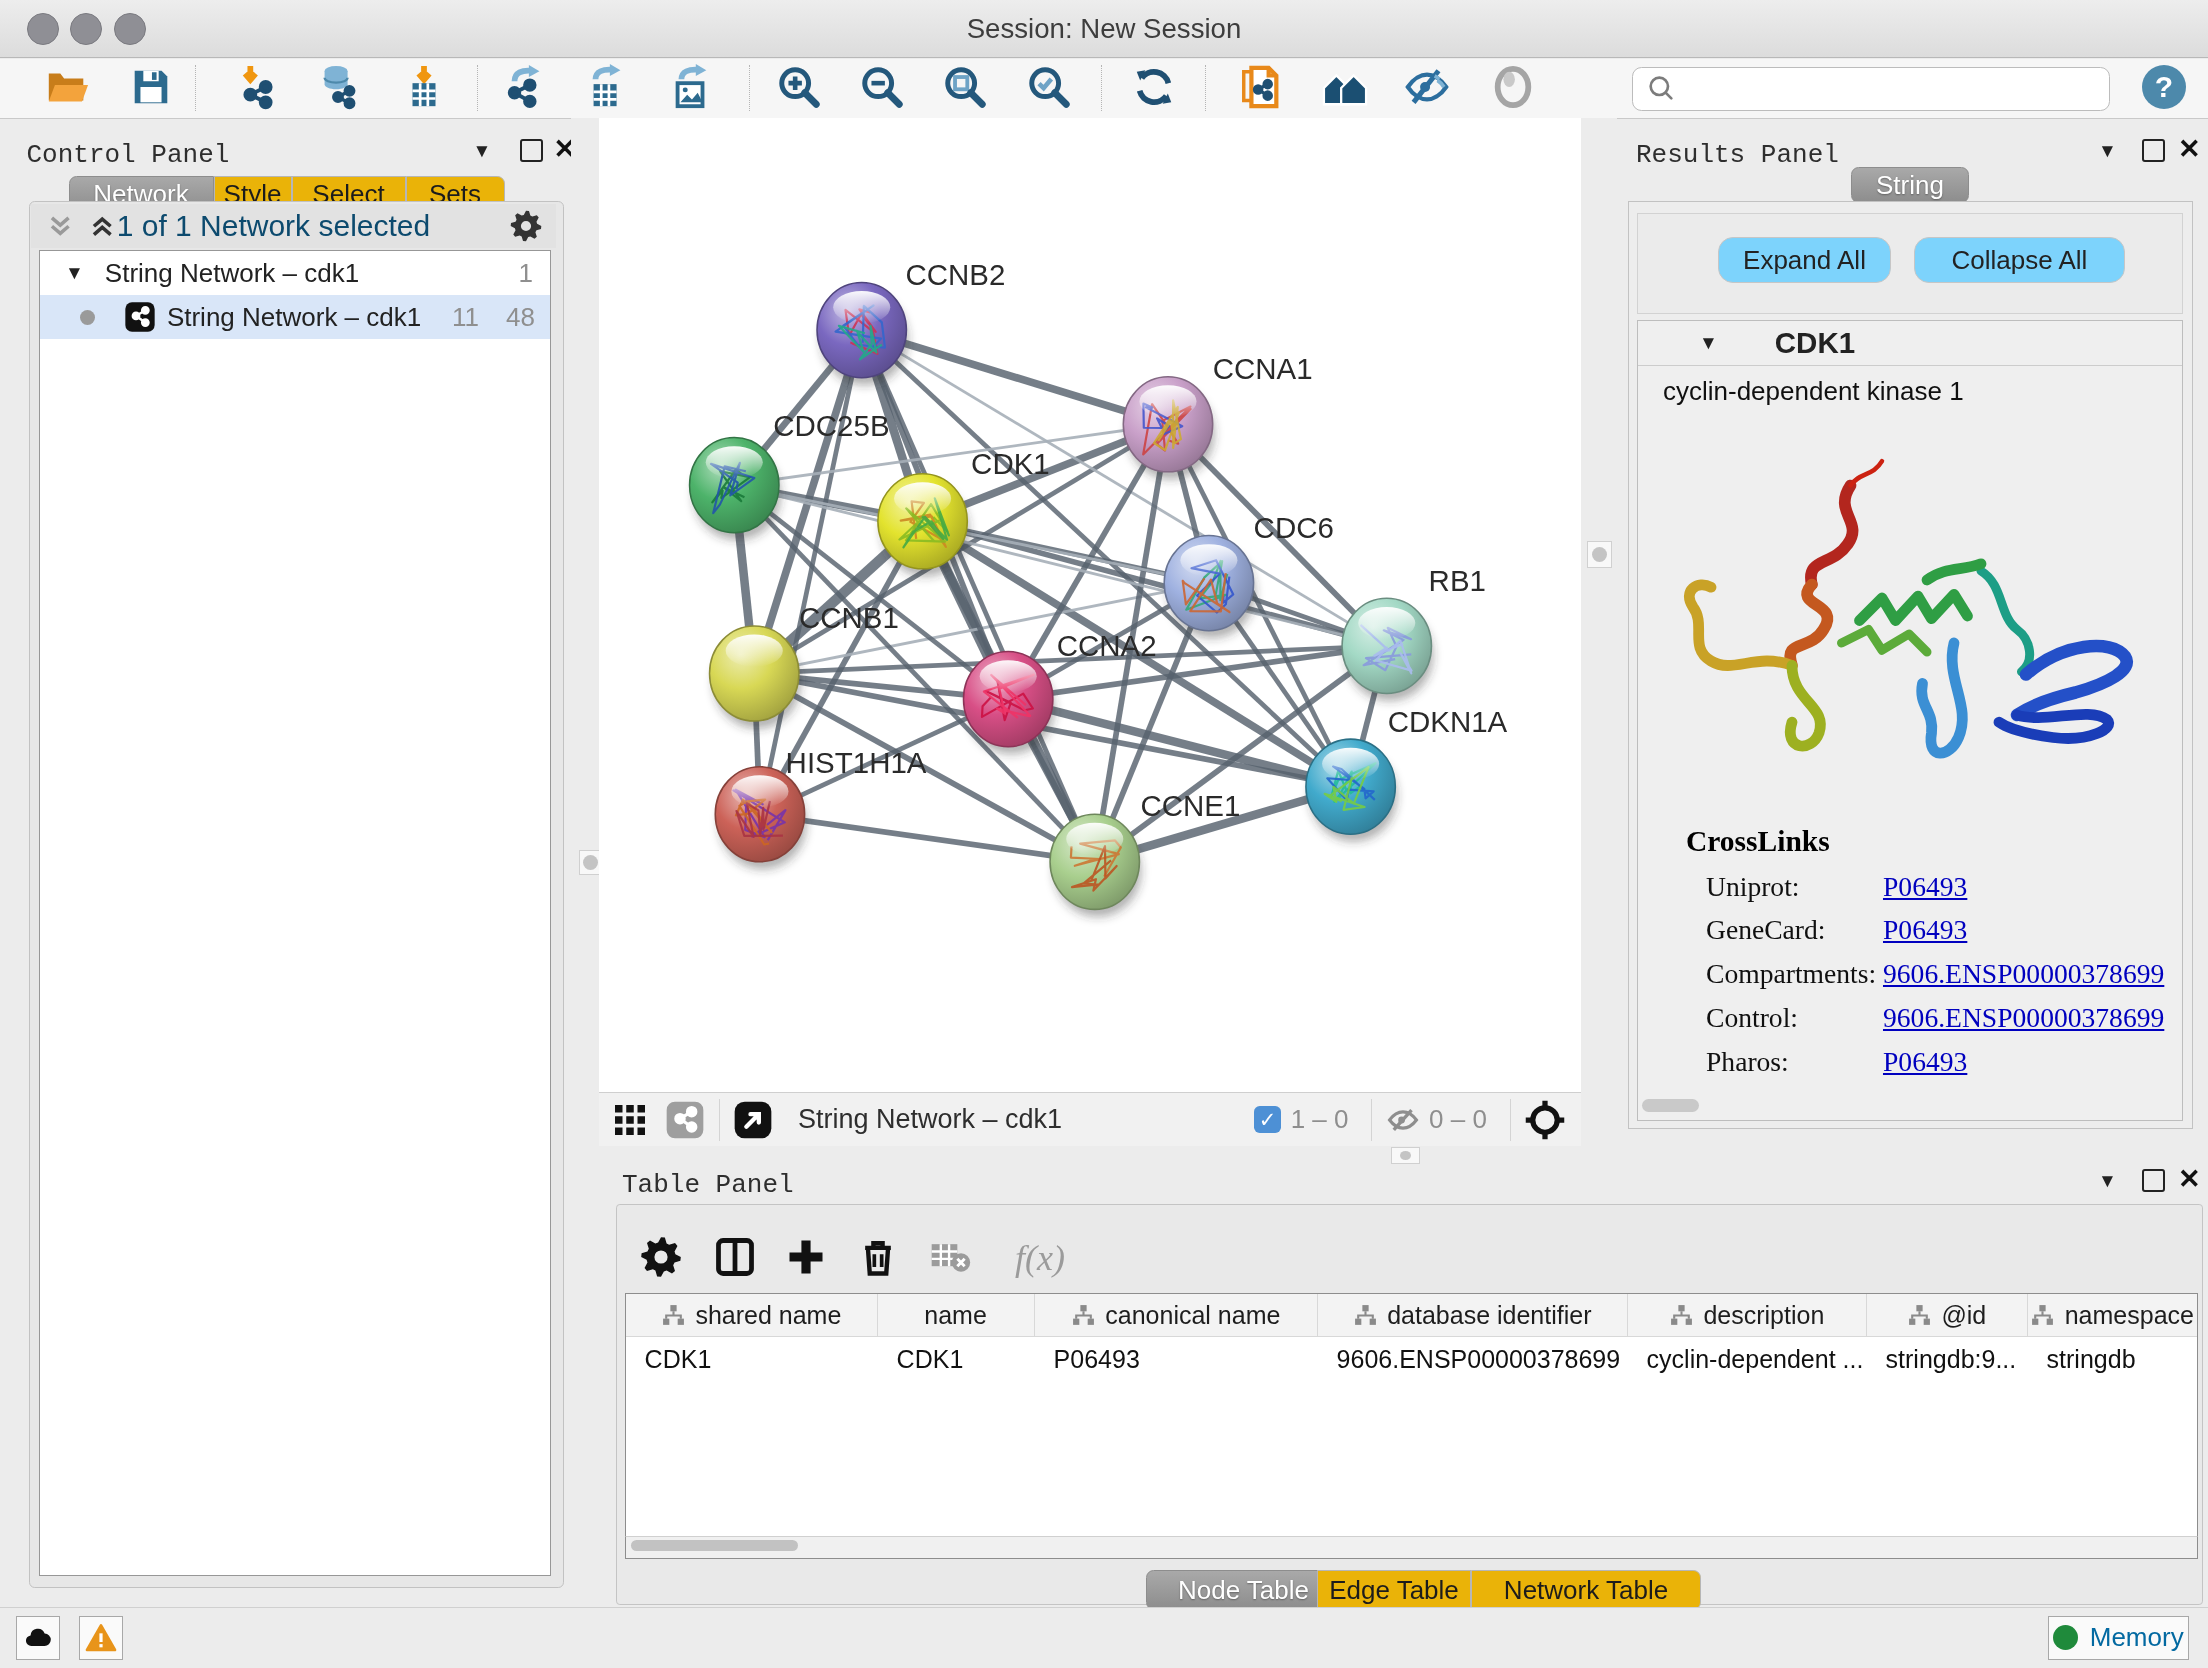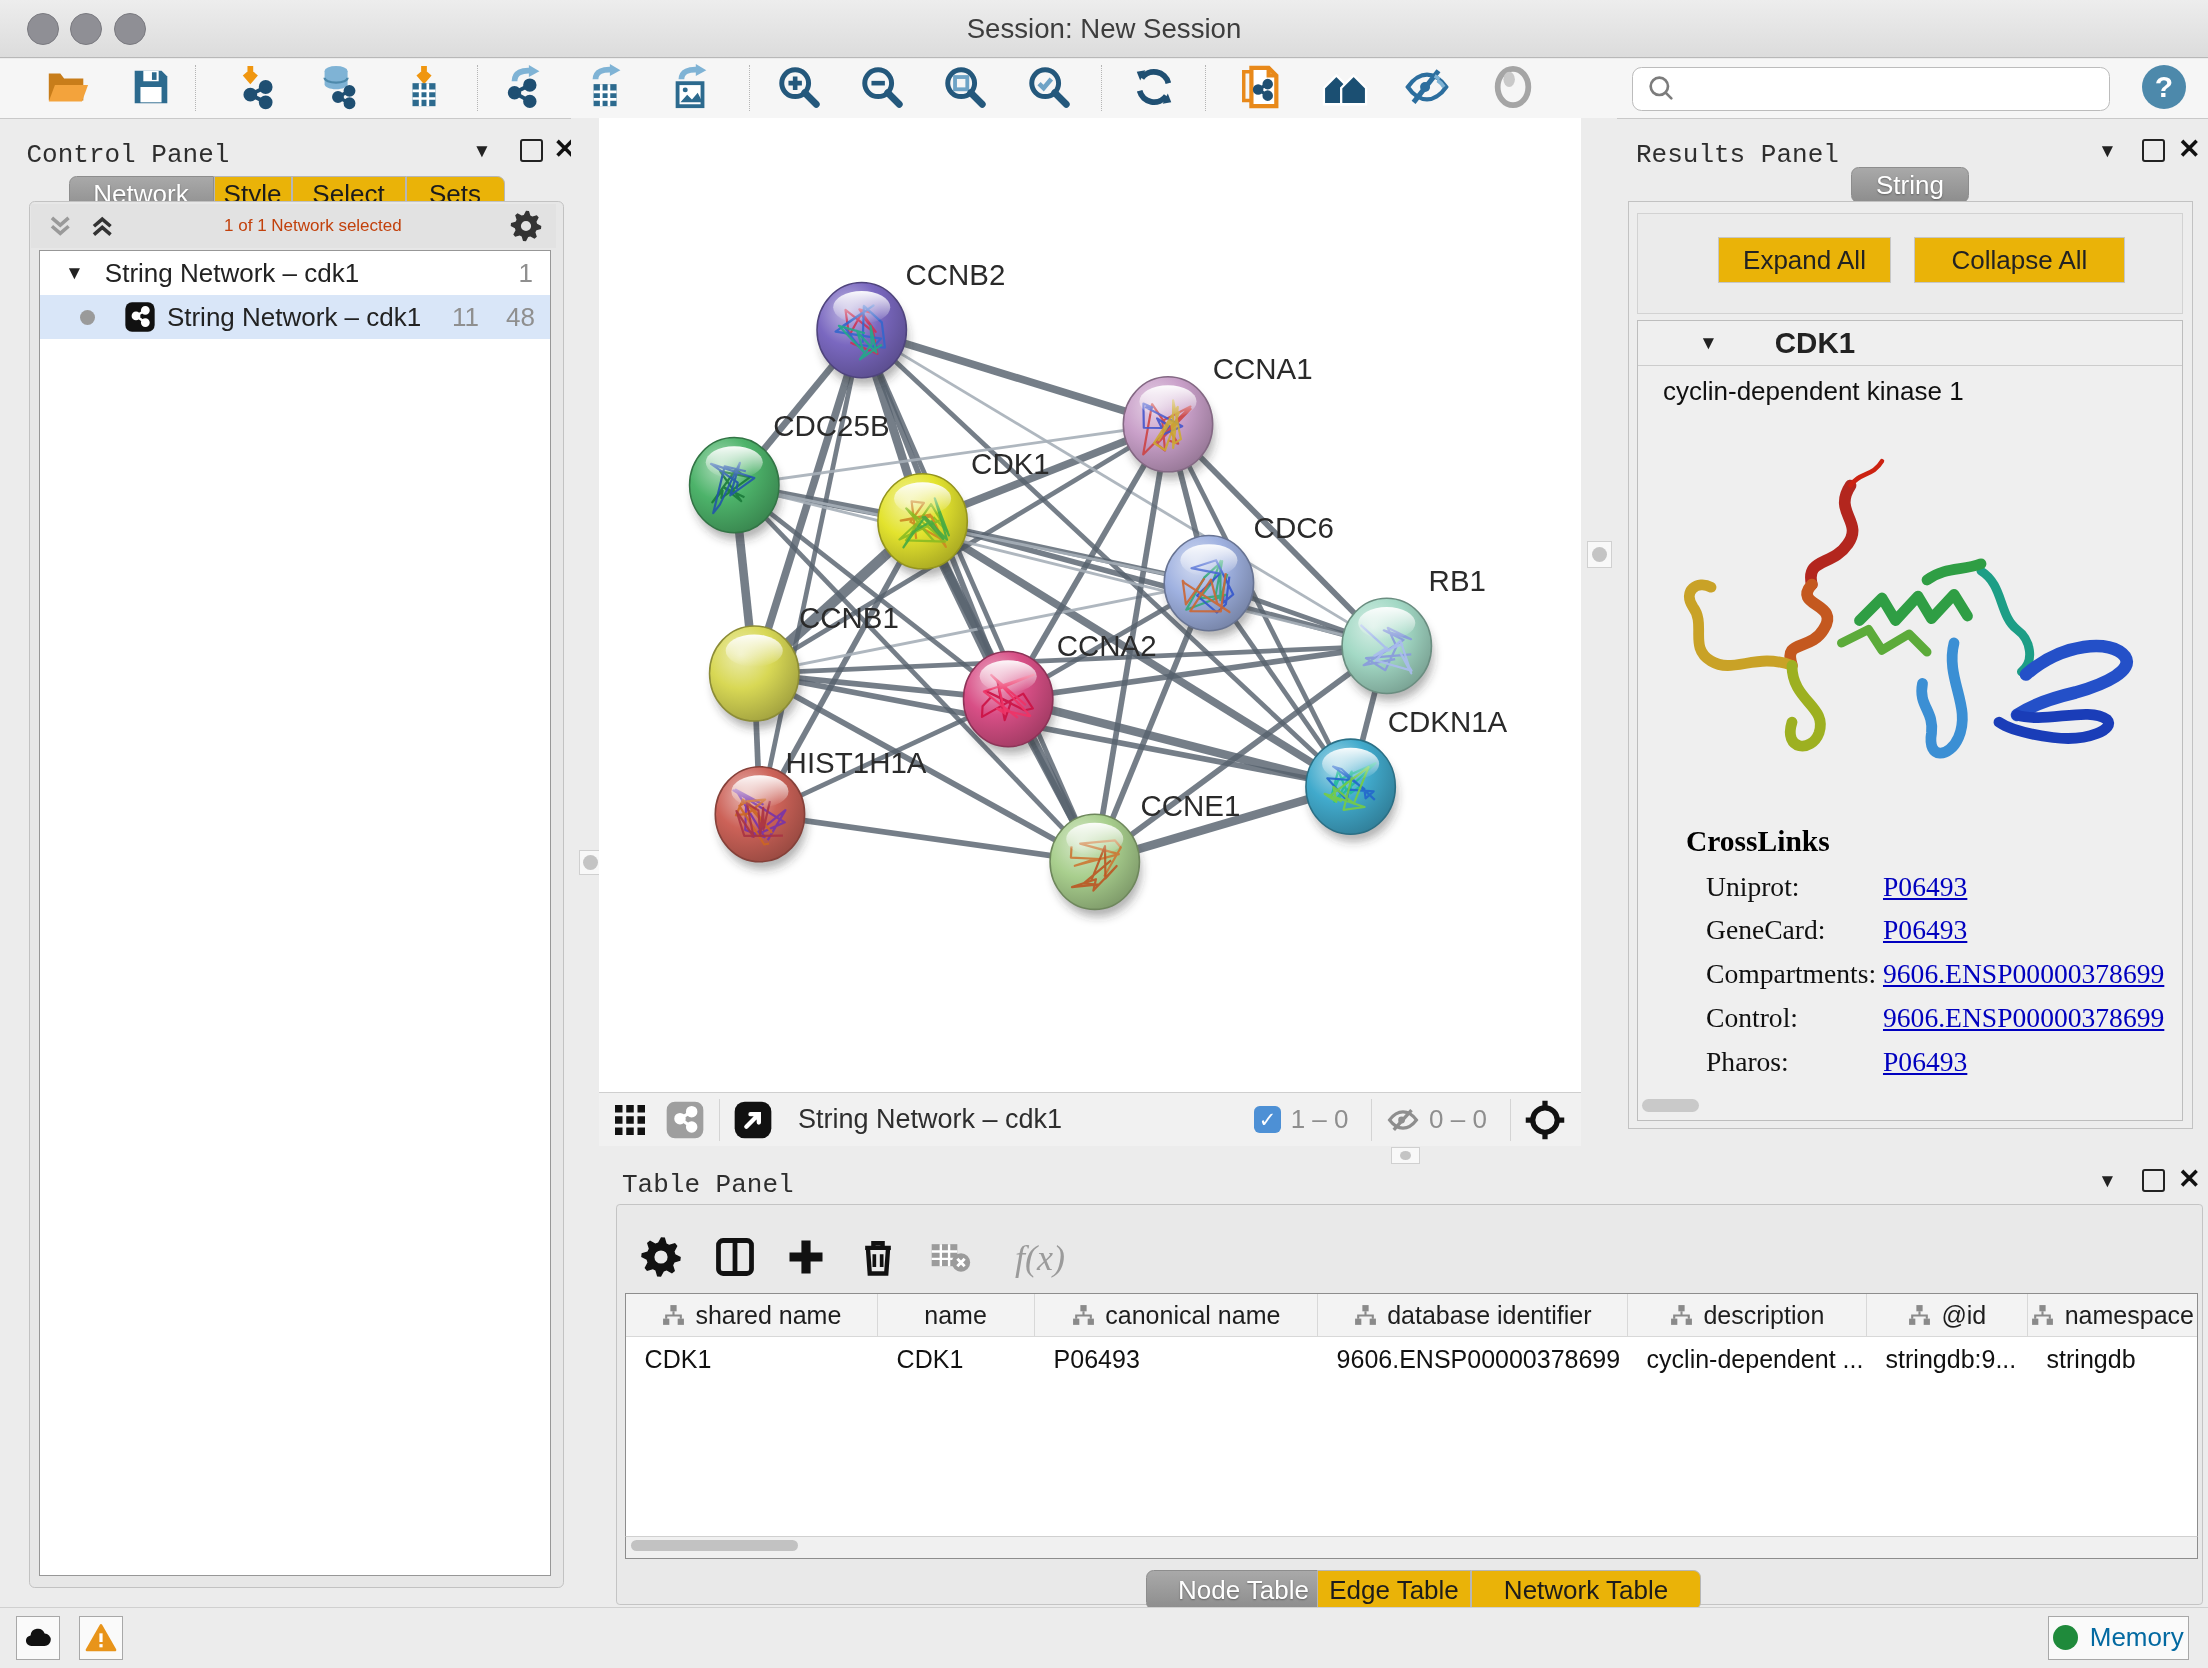--- a/index.html
+++ b/index.html
@@ -48,21 +48,21 @@
     display:flex;align-items:center;}
   .nb-sep{width:0;height:42px;border-left:1.9px solid #d4d4d4;margin:0 13.3px;}
   #nb-title{font-size:27px;color:#2e2e2e;margin-left:25px;flex:1;}
   .nb-count{font-size:26px;color:#8e8e8e;margin:0 9.5px;}
   #nb-check{width:27px;height:27px;border-radius:5.7px;background:#4d90d5;color:#fff;font-size:21px;
     display:flex;align-items:center;justify-content:center;}
   
   #results-panel{left:1617px;top:127px;width:592px;height:1008px;}
   #rp-outer{left:11.4px;top:74px;width:563px;height:926px;background:#ededed;border:1.9px solid #c2c2c2;}
   #rp-btnbox{left:7.6px;top:11.4px;width:544px;height:99px;background:#ebebeb;border:1.9px solid #d2d2d2;}
-  .rp-btn{top:23px;height:44px;background:#eab308;border:1.9px solid #c6c6c6;border-radius:0;font-size:26px;
+  .rp-btn{top:23px;height:44px;background:#7dd3fc;border:1.9px solid #c6c6c6;border-radius:15px;font-size:26px;
     display:flex;align-items:center;justify-content:center;cursor:pointer;}
   #rp-scroll{left:7.6px;top:118px;width:544px;height:799px;background:#efefef;border:1.9px solid #bdbdbd;}
   #rp-gene-row{left:0;top:0;width:100%;height:44px;border-bottom:1.9px solid #cccccc;display:flex;align-items:center;}
   #rp-desc{font-size:26px;color:#101010;}
   .xl-title{font-family:"Liberation Serif",serif;font-weight:bold;font-size:29.5px;color:#000;}
   .xl-label{font-family:"Liberation Serif",serif;font-size:27.6px;color:#101010;}
   .xl-link{font-family:"Liberation Serif",serif;font-size:27.6px;color:#0000bf;text-decoration:underline;cursor:pointer;}
   
   #table-panel{left:599px;top:1162px;width:1609px;height:443px;}
   #tp-box{left:17px;top:42px;width:1585px;height:399px;background:#e9e9e9;border:1.9px solid #c4c4c4;border-radius:3.8px;}
@@ -286,21 +286,21 @@
       <span style="margin-left:15px">
         <svg width="28.5" height="28.5" viewBox="0 0 24 24" fill="none" stroke="#9a9a9a" stroke-width="3">
             <path d="M5 5l7 6 7-6M5 12l7 6 7-6"></path>
           </svg>
       </span>
       <span style="margin-left:13.3px">
         <svg width="28.5" height="28.5" viewBox="0 0 24 24" fill="none" stroke="#333" stroke-width="3">
             <path d="M5 19l7-6 7 6M5 12l7-6 7 6"></path>
           </svg>
       </span>
-      <span style="flex:1;text-align:center;font-size:17px;color:#c2410c">1 of 1 Network selected</span>
+      <span style="flex:1;font-size:30px;color:#0c4a6e">1 of 1 Network selected</span>
       <span style="margin-right:13.3px">
         <svg id="cp-gear" width="34" height="34" viewBox="0 0 24 24">
             <path d="M22.80 12.00 L22.59 14.11 L19.39 15.06 L18.65 16.44 L19.64 19.64 L18.00 20.98 L15.06 19.39 L13.56 19.85 L12.00 22.80 L9.89 22.59 L8.94 19.39 L7.56 18.65 L4.36 19.64 L3.02 18.00 L4.61 15.06 L4.15 13.56 L1.20 12.00 L1.41 9.89 L4.61 8.94 L5.35 7.56 L4.36 4.36 L6.00 3.02 L8.94 4.61 L10.44 4.15 L12.00 1.20 L14.11 1.41 L15.06 4.61 L16.44 5.35 L19.64 4.36 L20.98 6.00 L19.39 8.94 L19.85 10.44 Z M 15.6 12 A 3.6 3.6 0 1 0 8.4 12 A 3.6 3.6 0 1 0 15.6 12 Z" fill="#333" fill-rule="evenodd"></path>
           </svg>
       </span>
     </div>
     <div id="cp-list" class="abs">
       <div class="tree-row">
         <span style="margin-left:25px;font-size:19px">▼</span>
         <span style="margin-left:21px">String Network – cdk1</span>

